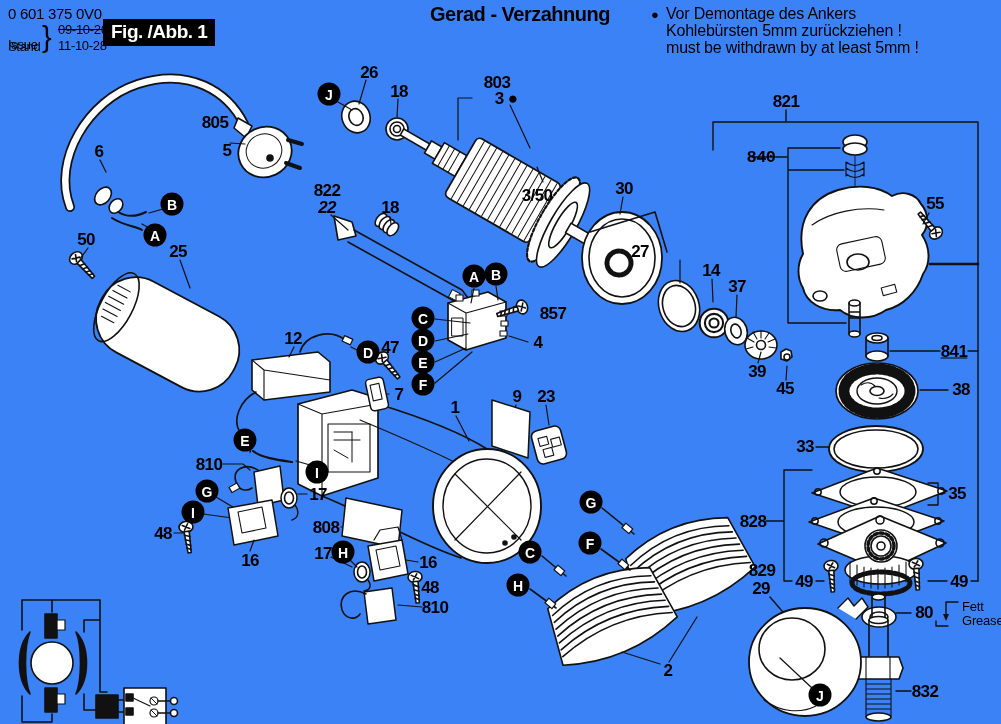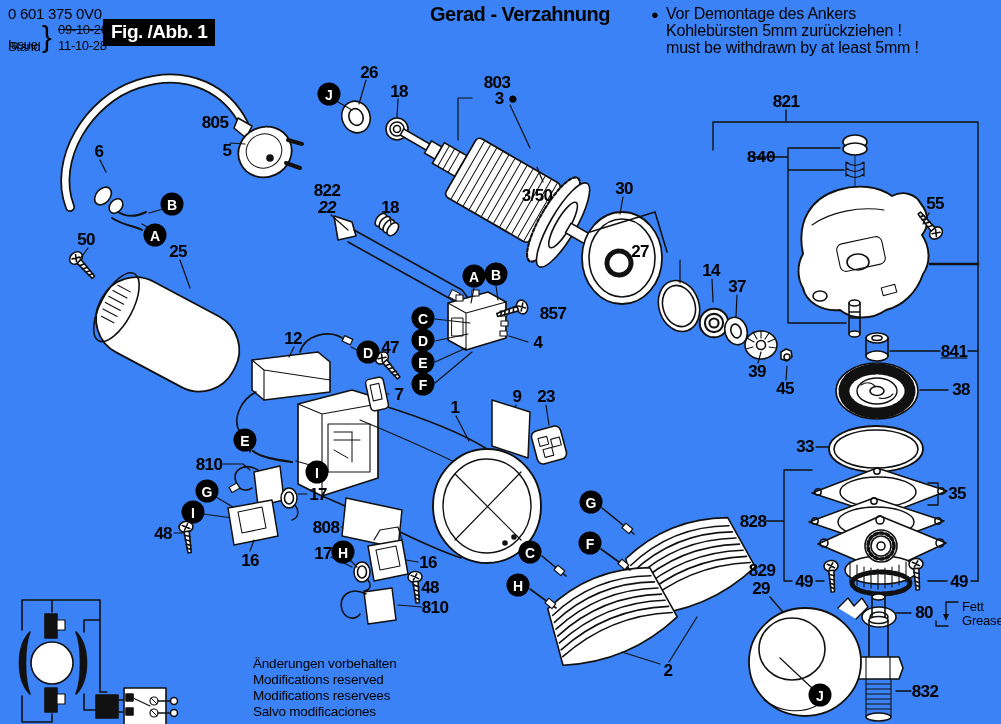--- a/index.html
+++ b/index.html
@@ -345,26 +345,20 @@
 <div class="figbox">Fig. /Abb. 1</div>
 <div class="title">Gerad - Verzahnung</div>
 
 <span class="bullet">●</span>
 <div class="notice">
   <div>Vor Demontage des Ankers</div>
   <div>Kohlebürsten 5mm zurückziehen !</div>
   <div>must be withdrawn by at least 5mm !</div>
 </div>
 
-<div class="footer">
-  <div>Änderungen vorbehalten</div>
-  <div>Modifications reserved</div>
-  <div>Modifications reservees</div>
-  <div>Salvo modificaciones</div>
-</div>
 
 <div class="grease" style="left:962px;top:600px;">Fett</div>
 <div class="grease" style="left:962px;top:614px;">Grease</div>
 
 <div class="schem-label" style="left:52px;top:663px;font-size:17px;">M</div>
 <div class="schem-label" style="left:143px;top:698px;font-size:12px;">1</div>
 <div class="schem-label" style="left:143px;top:719px;font-size:12px;">2</div>
 
 <div id="label-layer">
       <div class="plabel" style="left: 369px; top: 72px; text-align: right;">26</div>

